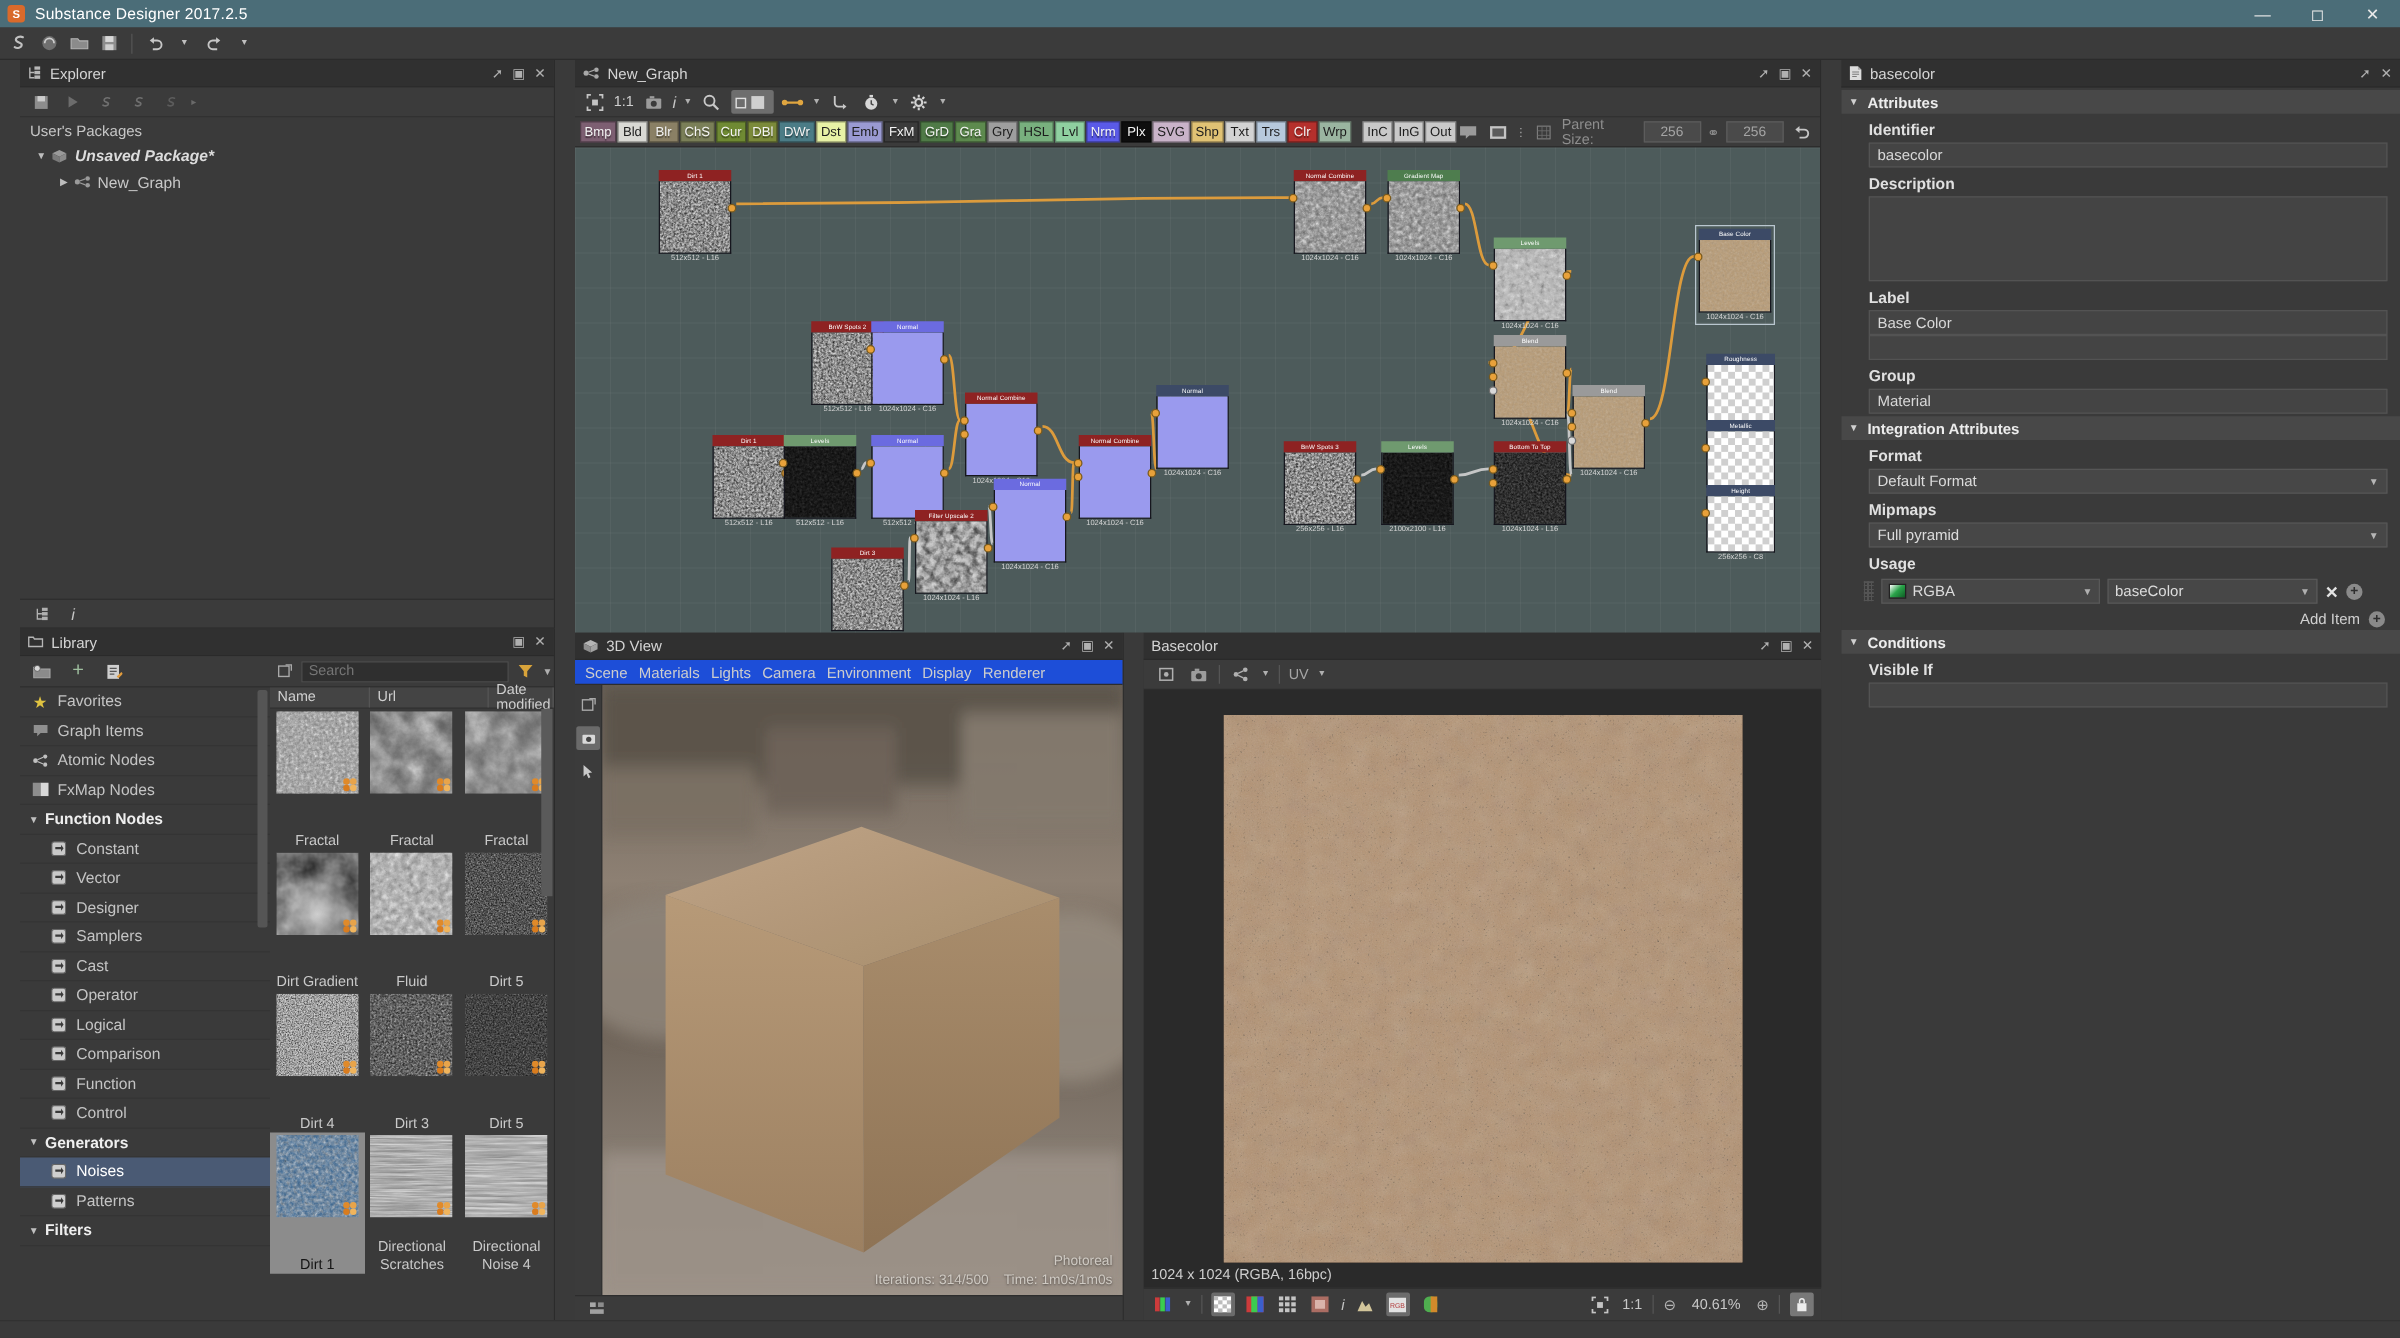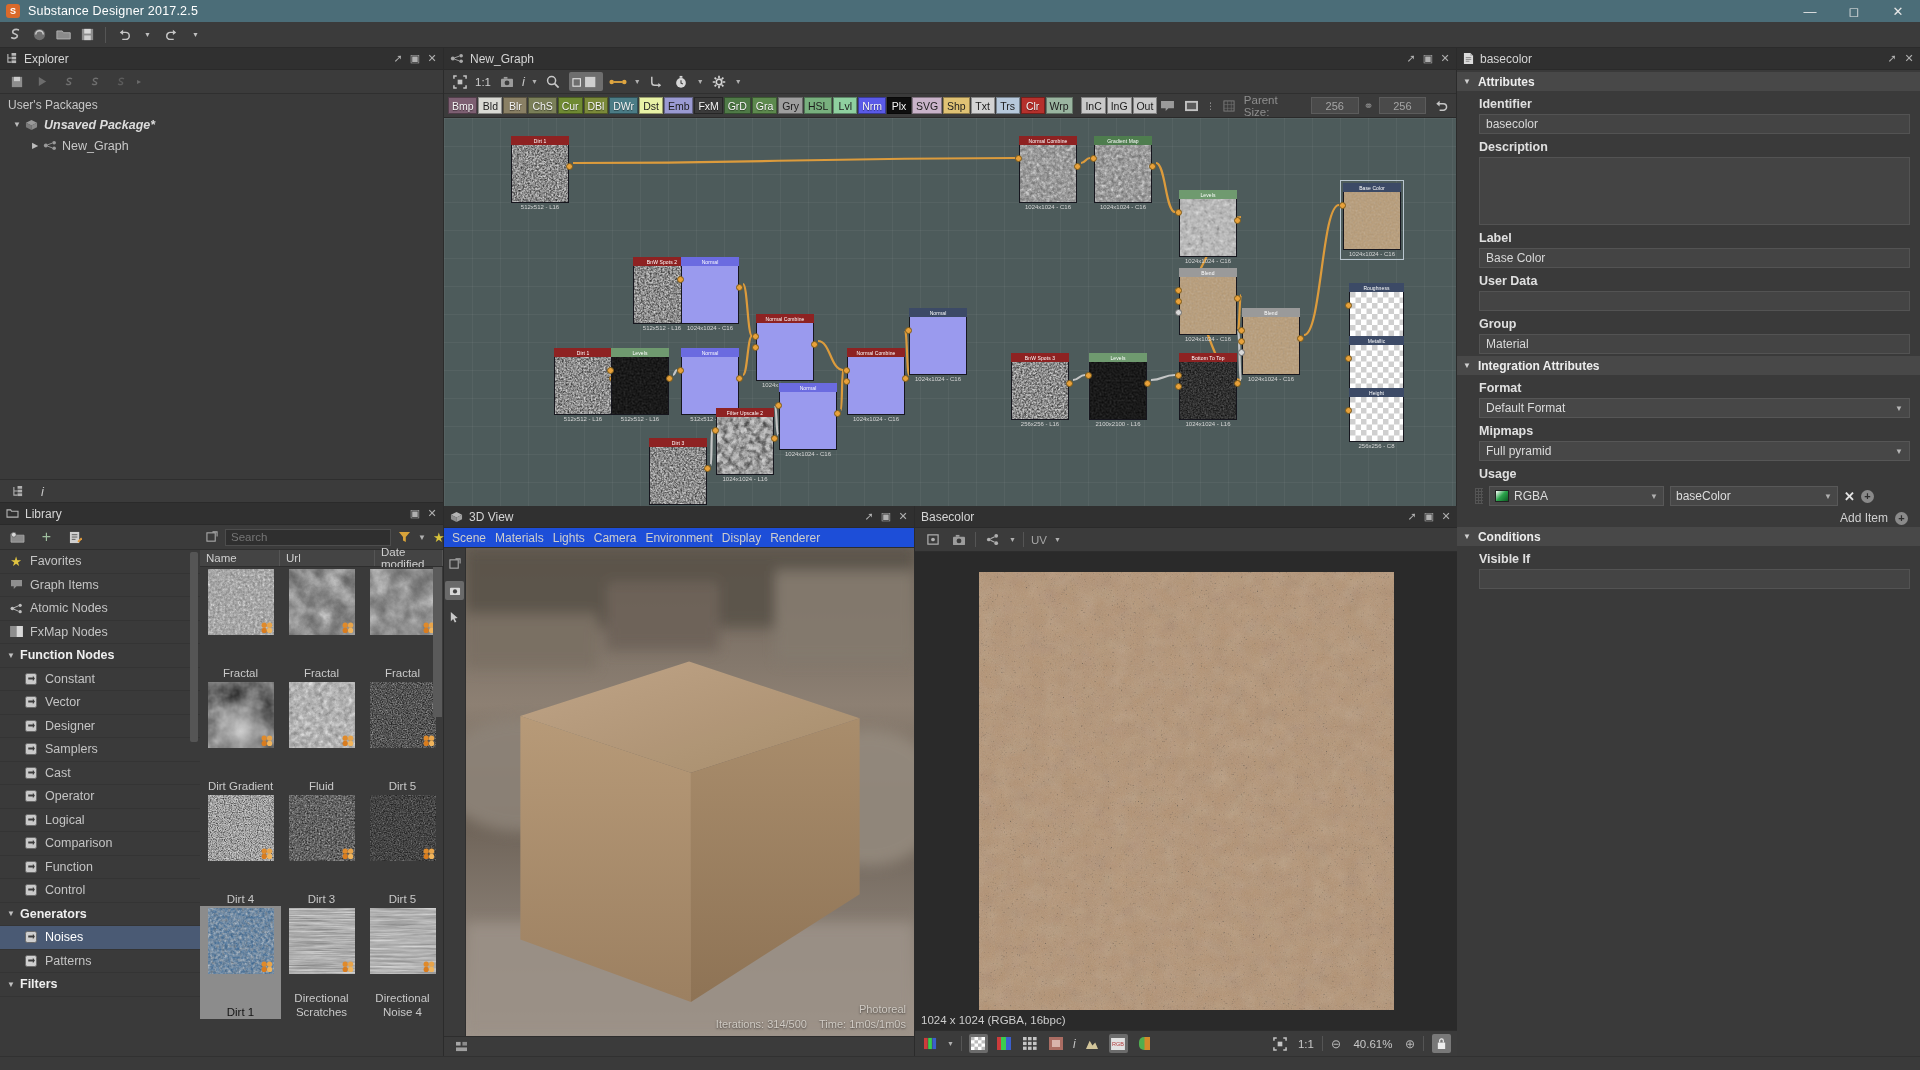--- a/index.html
+++ b/index.html
@@ -48,21 +48,21 @@
   }
   .tbsep { width: 1px; height: 16px; background: #555; margin: 0 3px; }
 
   
   .body { flex: 1; display: flex; min-height: 0; }
   .col-left { width: 444px; flex: 0 0 444px; display: flex; flex-direction: column; background: #3a3a3a; }
   .col-center { flex: 1; display: flex; flex-direction: column; min-width: 0; background: #3a3a3a;}
   .col-right { width: 463px; flex: 0 0 463px; display: flex; flex-direction: column; background: #3a3a3a; }
 
   
-  .panel { display: flex; flex-direction: column; min-height: 0; background: #3a3a3a; }
+  .panel { display: flex; flex-direction: column; min-height: 0; background: #3a3a3a; margin-left: 16px; }
   .panel-header {
     height: 22px; flex: 0 0 22px; background: #303030; display: flex; align-items: center;
     padding: 0 4px 0 6px; border-bottom: 1px solid #2a2a2a;
   }
   .panel-header .ph-icon { margin-right: 6px; color: #a8a8a8; font-size: 11px; display:flex; }
   .panel-header .ph-title { font-size: 12px; color: #d5d5d5; }
   .panel-header .ph-btns { margin-left: auto; display: flex; gap: 3px; }
   .phb { width: 14px; height: 14px; display: flex; align-items: center; justify-content: center;
          color: #b0b0b0; font-size: 11px; }
 
@@ -1874,21 +1874,20 @@
         </div>
         <div class="prop-label">Identifier</div>
         <div class="prop-field">basecolor</div>
 
         <div class="prop-label">Description</div>
         <div class="prop-field big"></div>
 
         <div class="prop-label">Label</div>
         <div class="prop-field">Base Color</div>
 
-        <div class="prop-label">User Data</div>
         <div class="prop-field"></div>
 
         <div class="prop-label">Group</div>
         <div class="prop-field">Material</div>
 
         <div class="prop-section">
           <span class="caret">▼</span>
           <span>Integration Attributes</span>
         </div>
         <div class="prop-label">Format</div>

